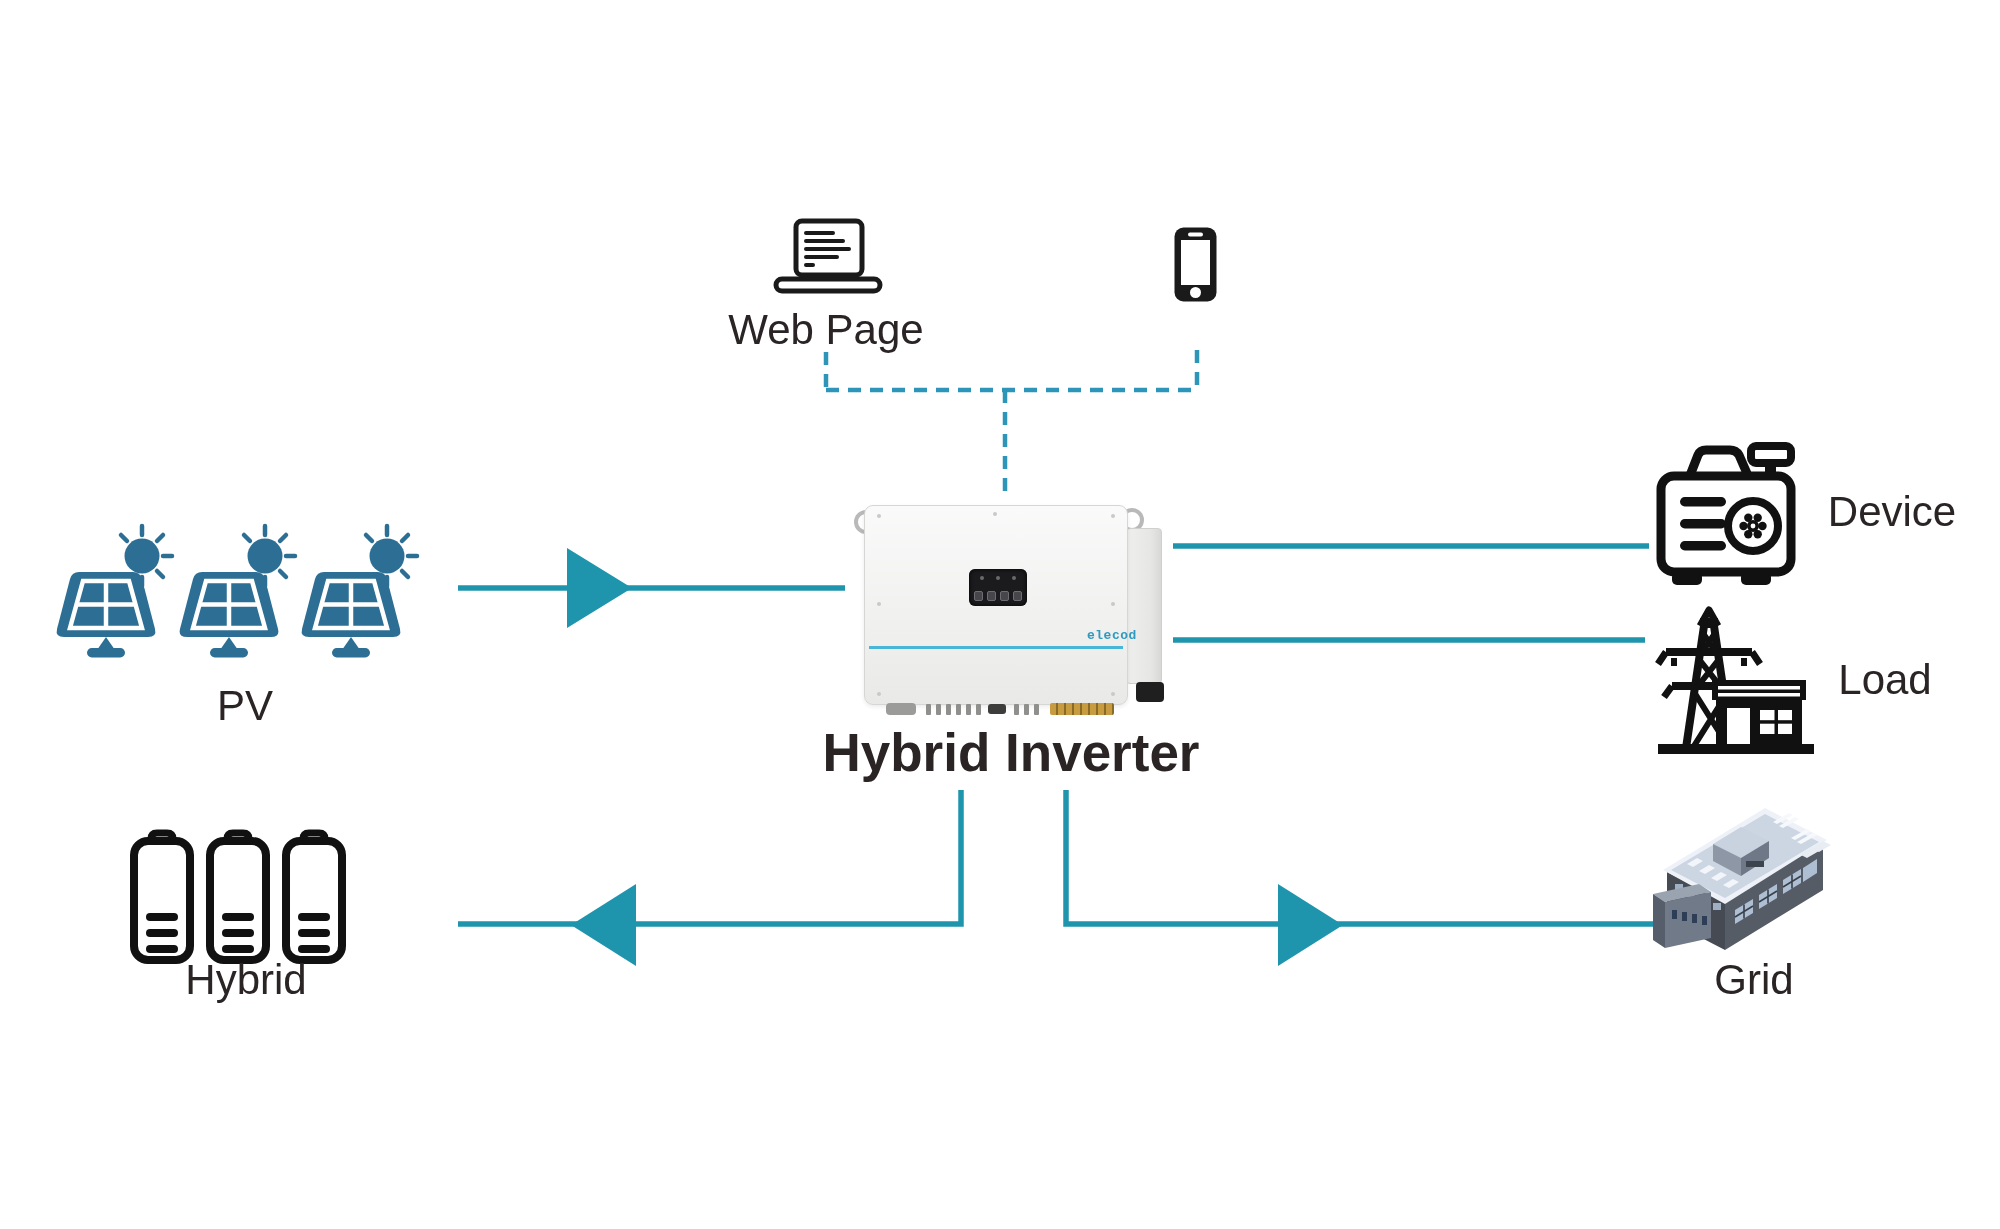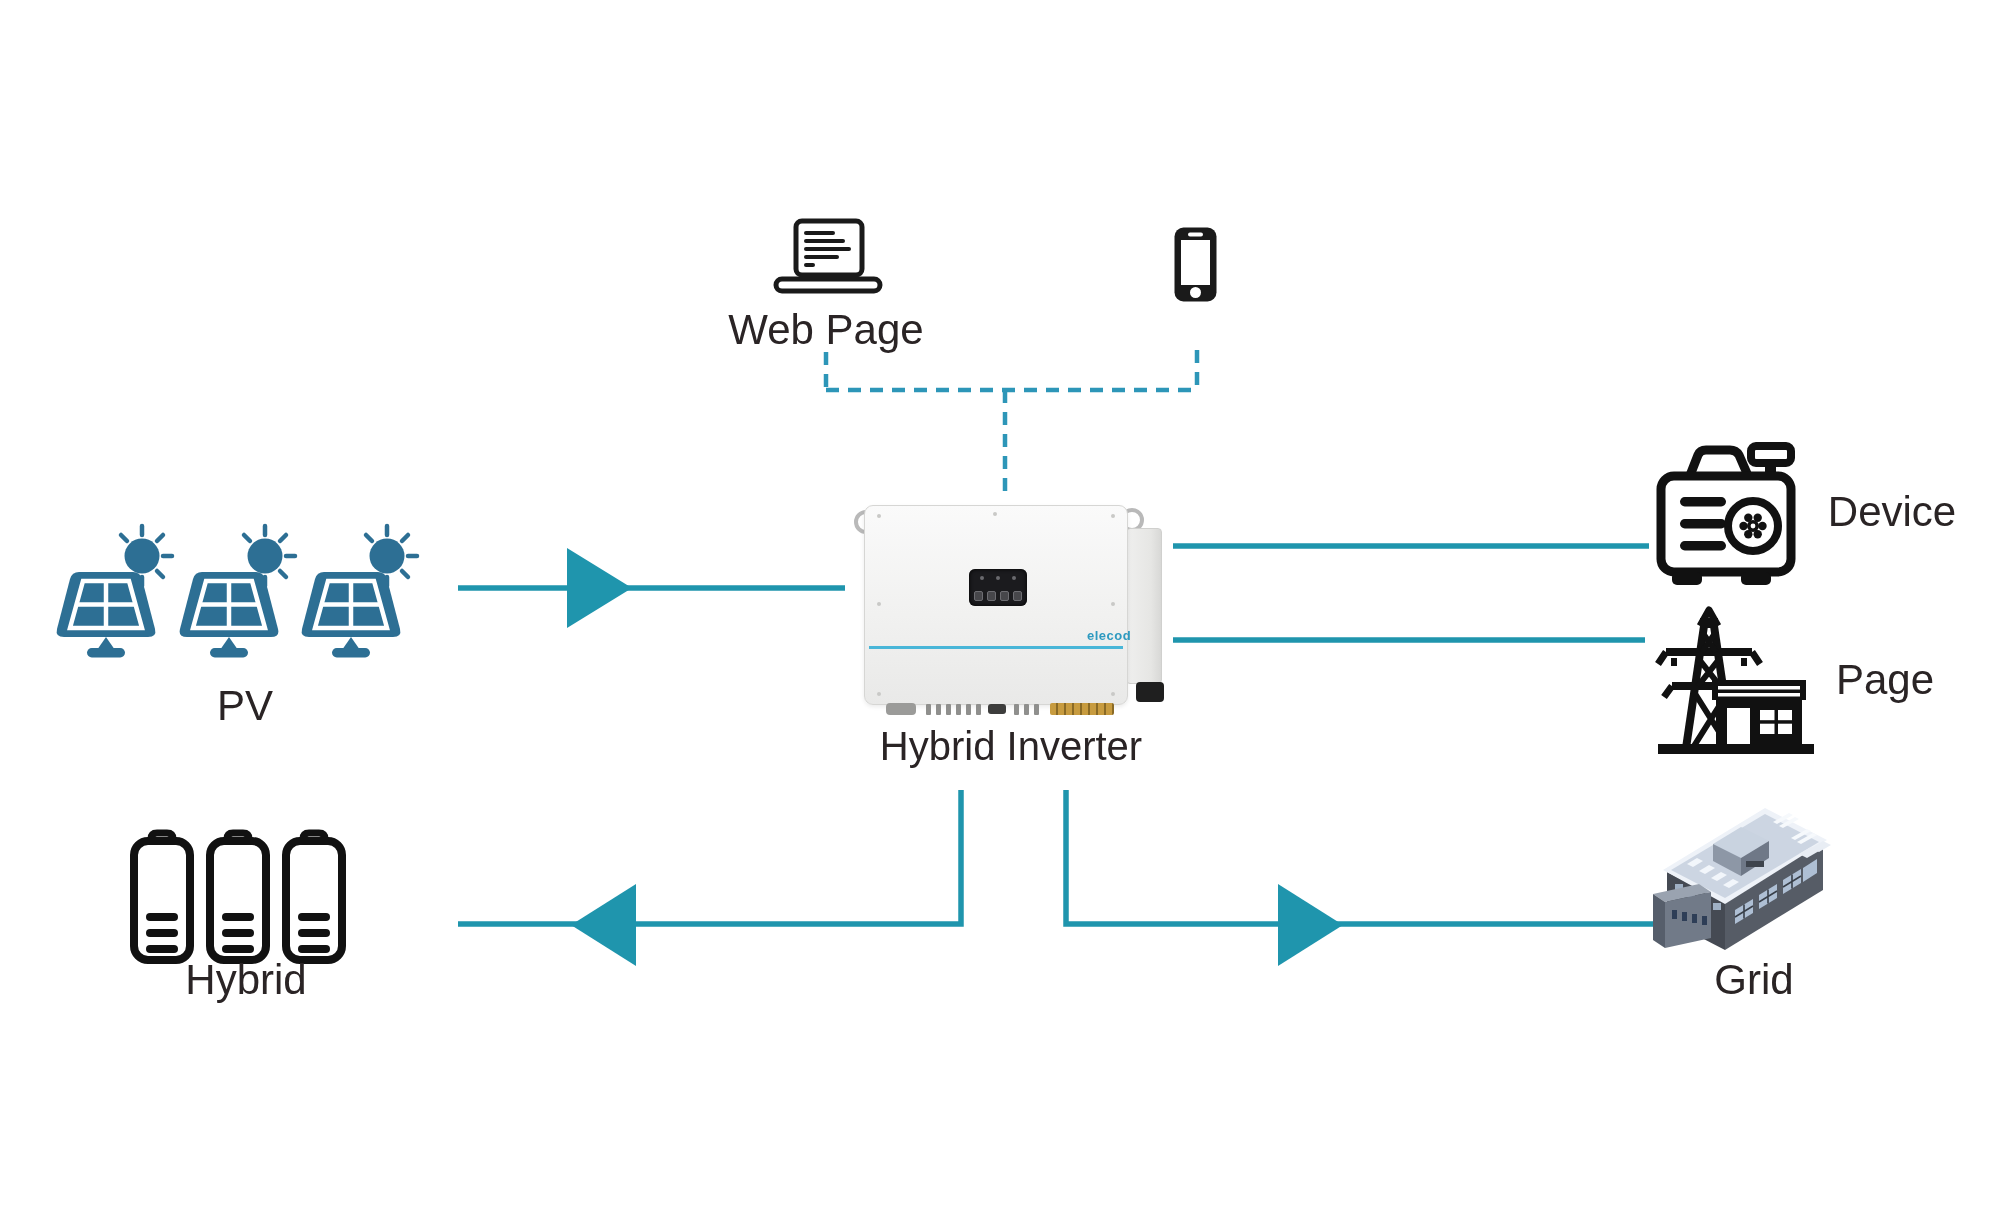--- a/index.html
+++ b/index.html
@@ -6,23 +6,23 @@
   .canvas{
     position:relative;width:2000px;height:1229px;background:#ffffff;overflow:hidden;
     font-family:"Liberation Sans", sans-serif;color:#262224;
   }
   .abs{position:absolute;}
   svg{display:block;overflow:visible;}
   .label{
     position:absolute;transform:translateX(-50%);
     font-size:42px;line-height:1.05;color:#2a2425;white-space:nowrap;letter-spacing:0px;
   }
-  .label.big{font-size:40px;}
+  .label.big{font-size:53px;font-weight:bold;}
   
-  .inverter{position:absolute;left:862px;top:502px;width:302px;height:215px;}
+  .inverter{position:absolute;left:862px;top:502px;width:302px;height:215px;font-family:Liberation Mono, monospace;}
   .inv-ear{position:absolute;width:16px;height:16px;border:4px solid #b9b9b9;border-radius:50%;background:#fff;}
   .inv-main{
     position:absolute;left:2px;top:3px;width:262px;height:198px;
     background:linear-gradient(180deg,#fafafa 0%,#f1f1f0 55%,#e9e9e8 100%);
     border:1px solid #d6d6d4;border-radius:9px;
     box-shadow:0 2px 4px rgba(0,0,0,0.08);
   }
   .inv-display{
     position:absolute;left:104px;top:63px;width:58px;height:37px;background:#1b1b1e;border-radius:6px;
     box-shadow:inset 0 0 4px #000;
@@ -232,21 +232,21 @@
     <rect x="60" y="78" width="94" height="20" fill="#111"></rect>
     <rect x="66" y="84" width="82" height="3.5" fill="#fff"></rect>
     <rect x="66" y="91" width="82" height="3.5" fill="#fff"></rect>
     <rect x="64" y="98" width="86" height="44" fill="#111"></rect>
     <rect x="75" y="106" width="23" height="36" fill="#fff"></rect>
     <rect x="108" y="108" width="32" height="24" fill="#fff"></rect>
     <rect x="122.5" y="108" width="3.5" height="24" fill="#111"></rect>
     <rect x="108" y="118.2" width="32" height="3.5" fill="#111"></rect>
     <rect x="6" y="142" width="156" height="10" fill="#111"></rect>
   </svg>
-  <div class="label" style="left:1885px;top:658px">Page</div>
+  <div class="label" style="left:1885px;top:658px">Load</div>
 
   <svg class="abs" style="left:1653px;top:798px" width="180" height="160" viewBox="0 0 180 160">
 
     <polygon points="72,104 170,44 170,92 72,152" fill="#565c66"></polygon>
 
     <polygon points="14,74 72,104 72,152 14,122" fill="#454a53"></polygon>
 
     <polygon points="10,72 112,10 174,42 72,106" fill="#eef2f8"></polygon>
     <polygon points="18,72 112,16 166,44 72,100" fill="#ccd5e2"></polygon>
 

